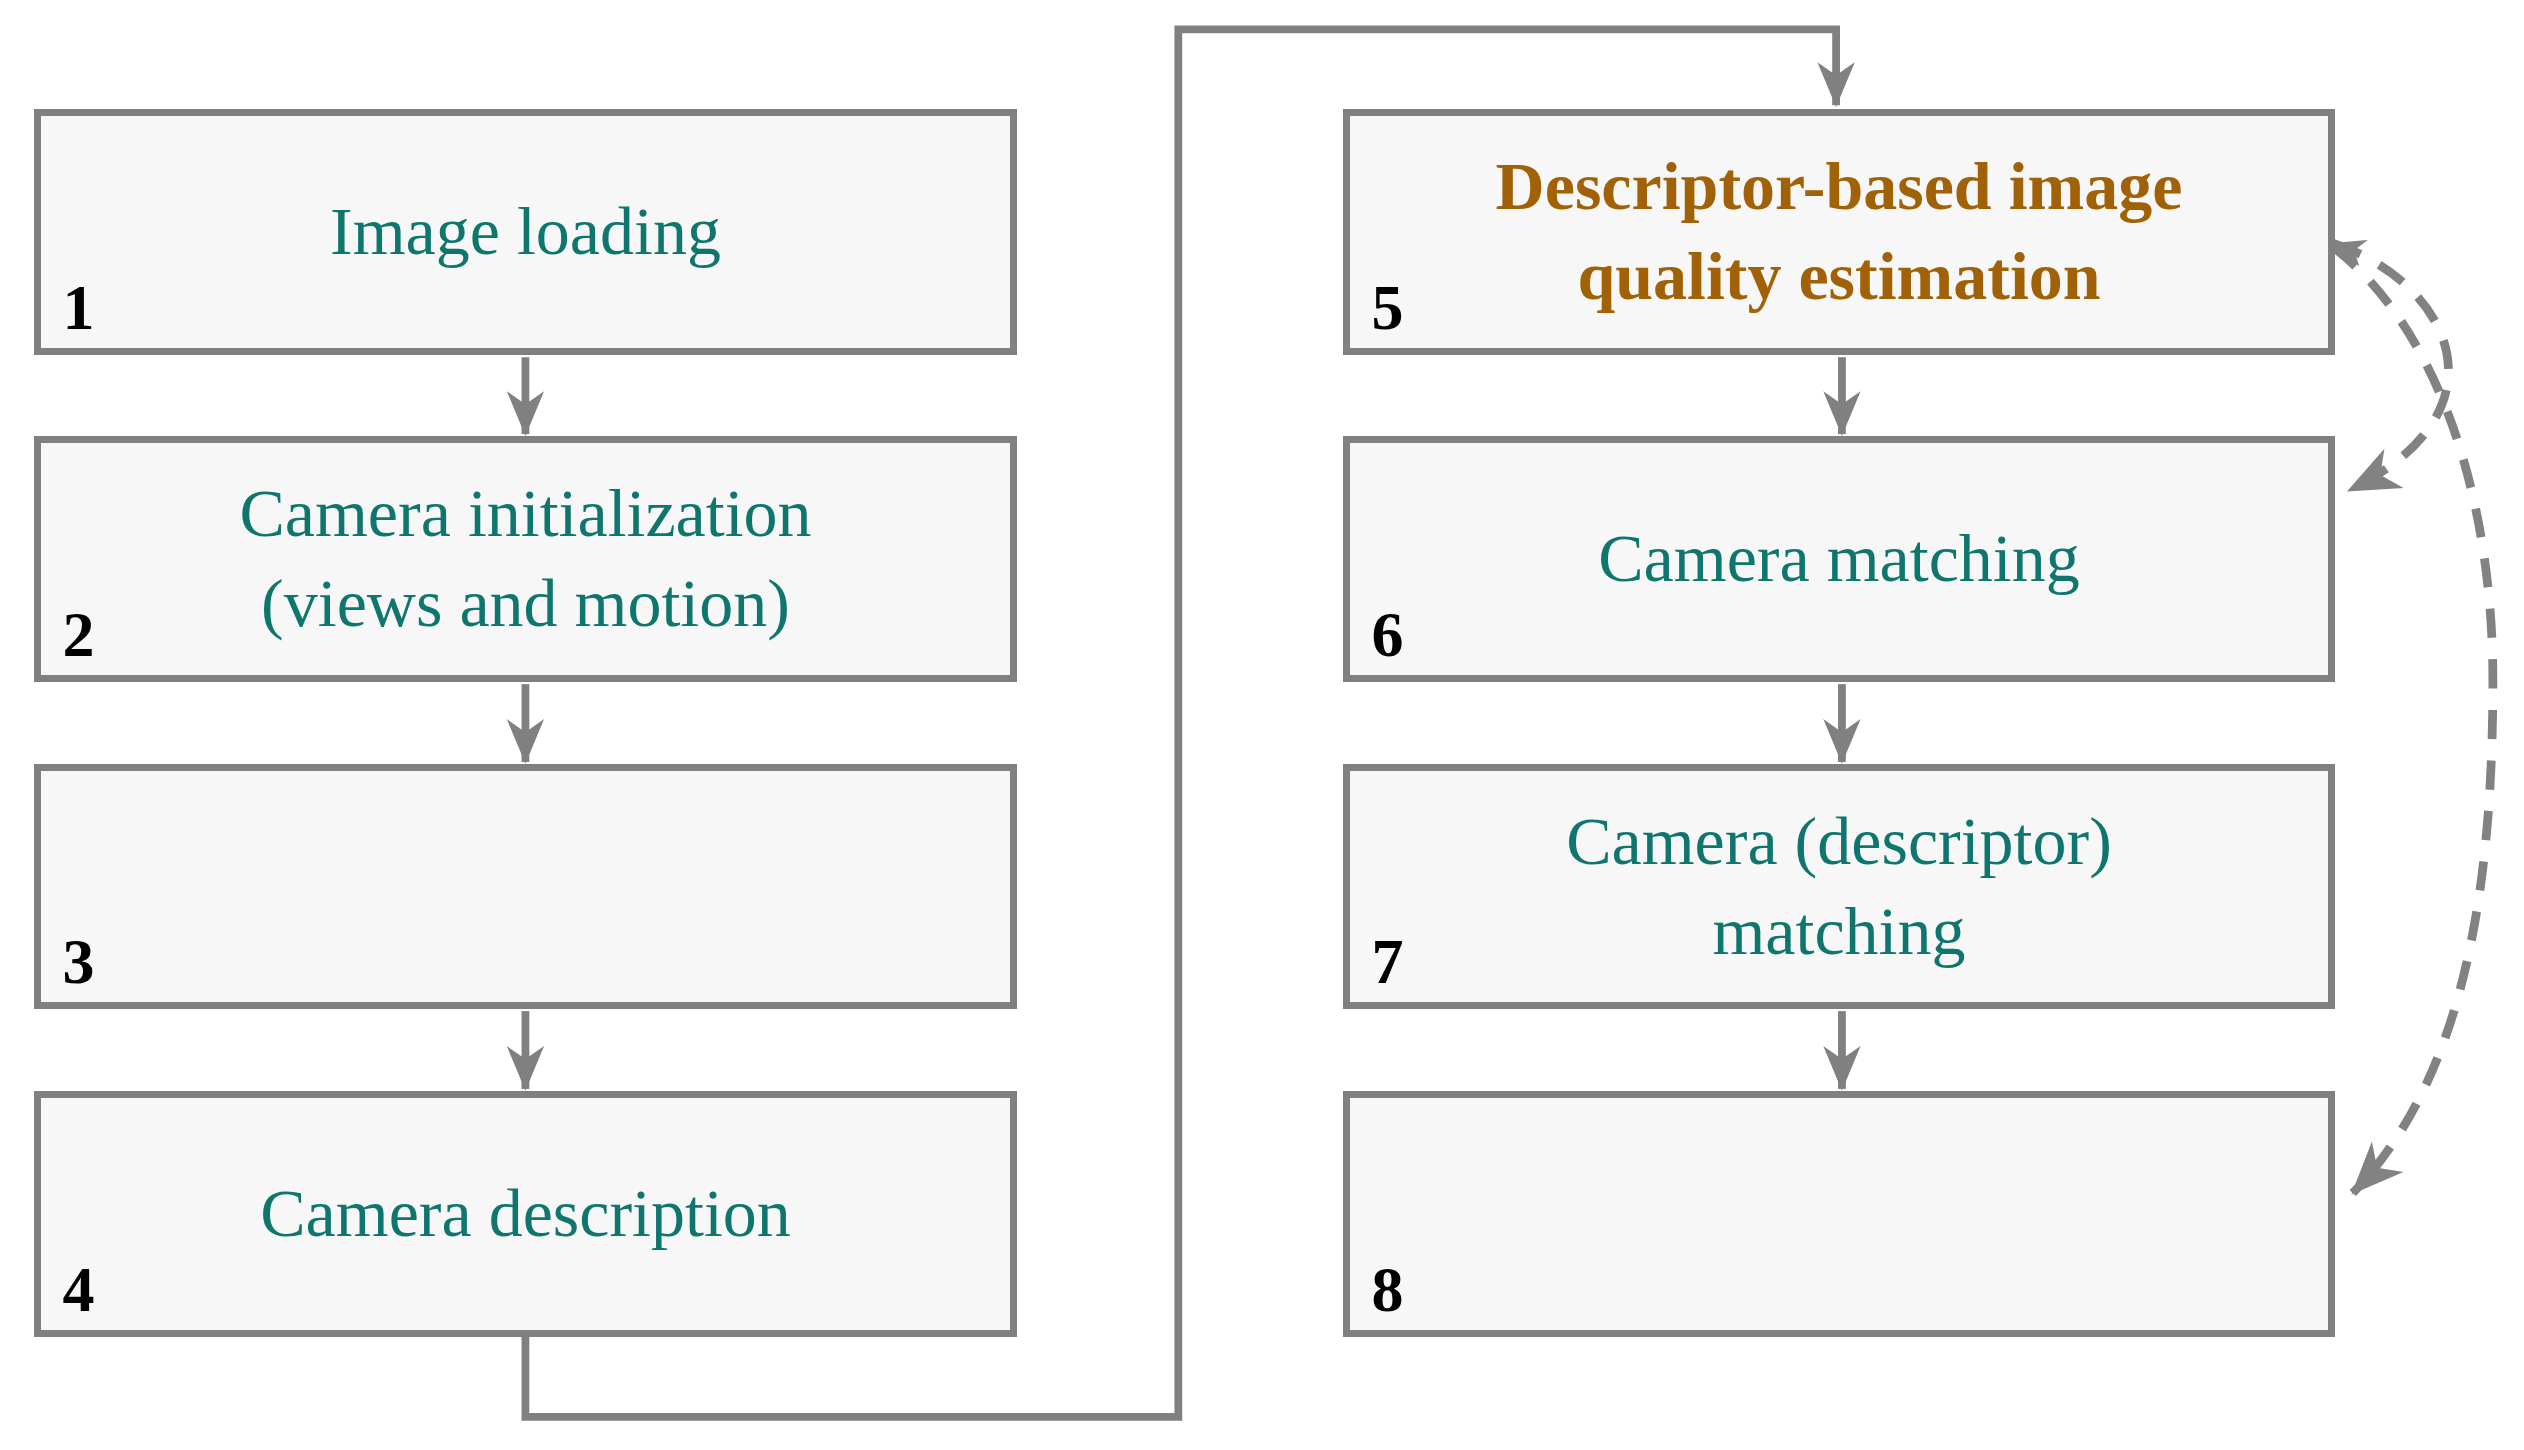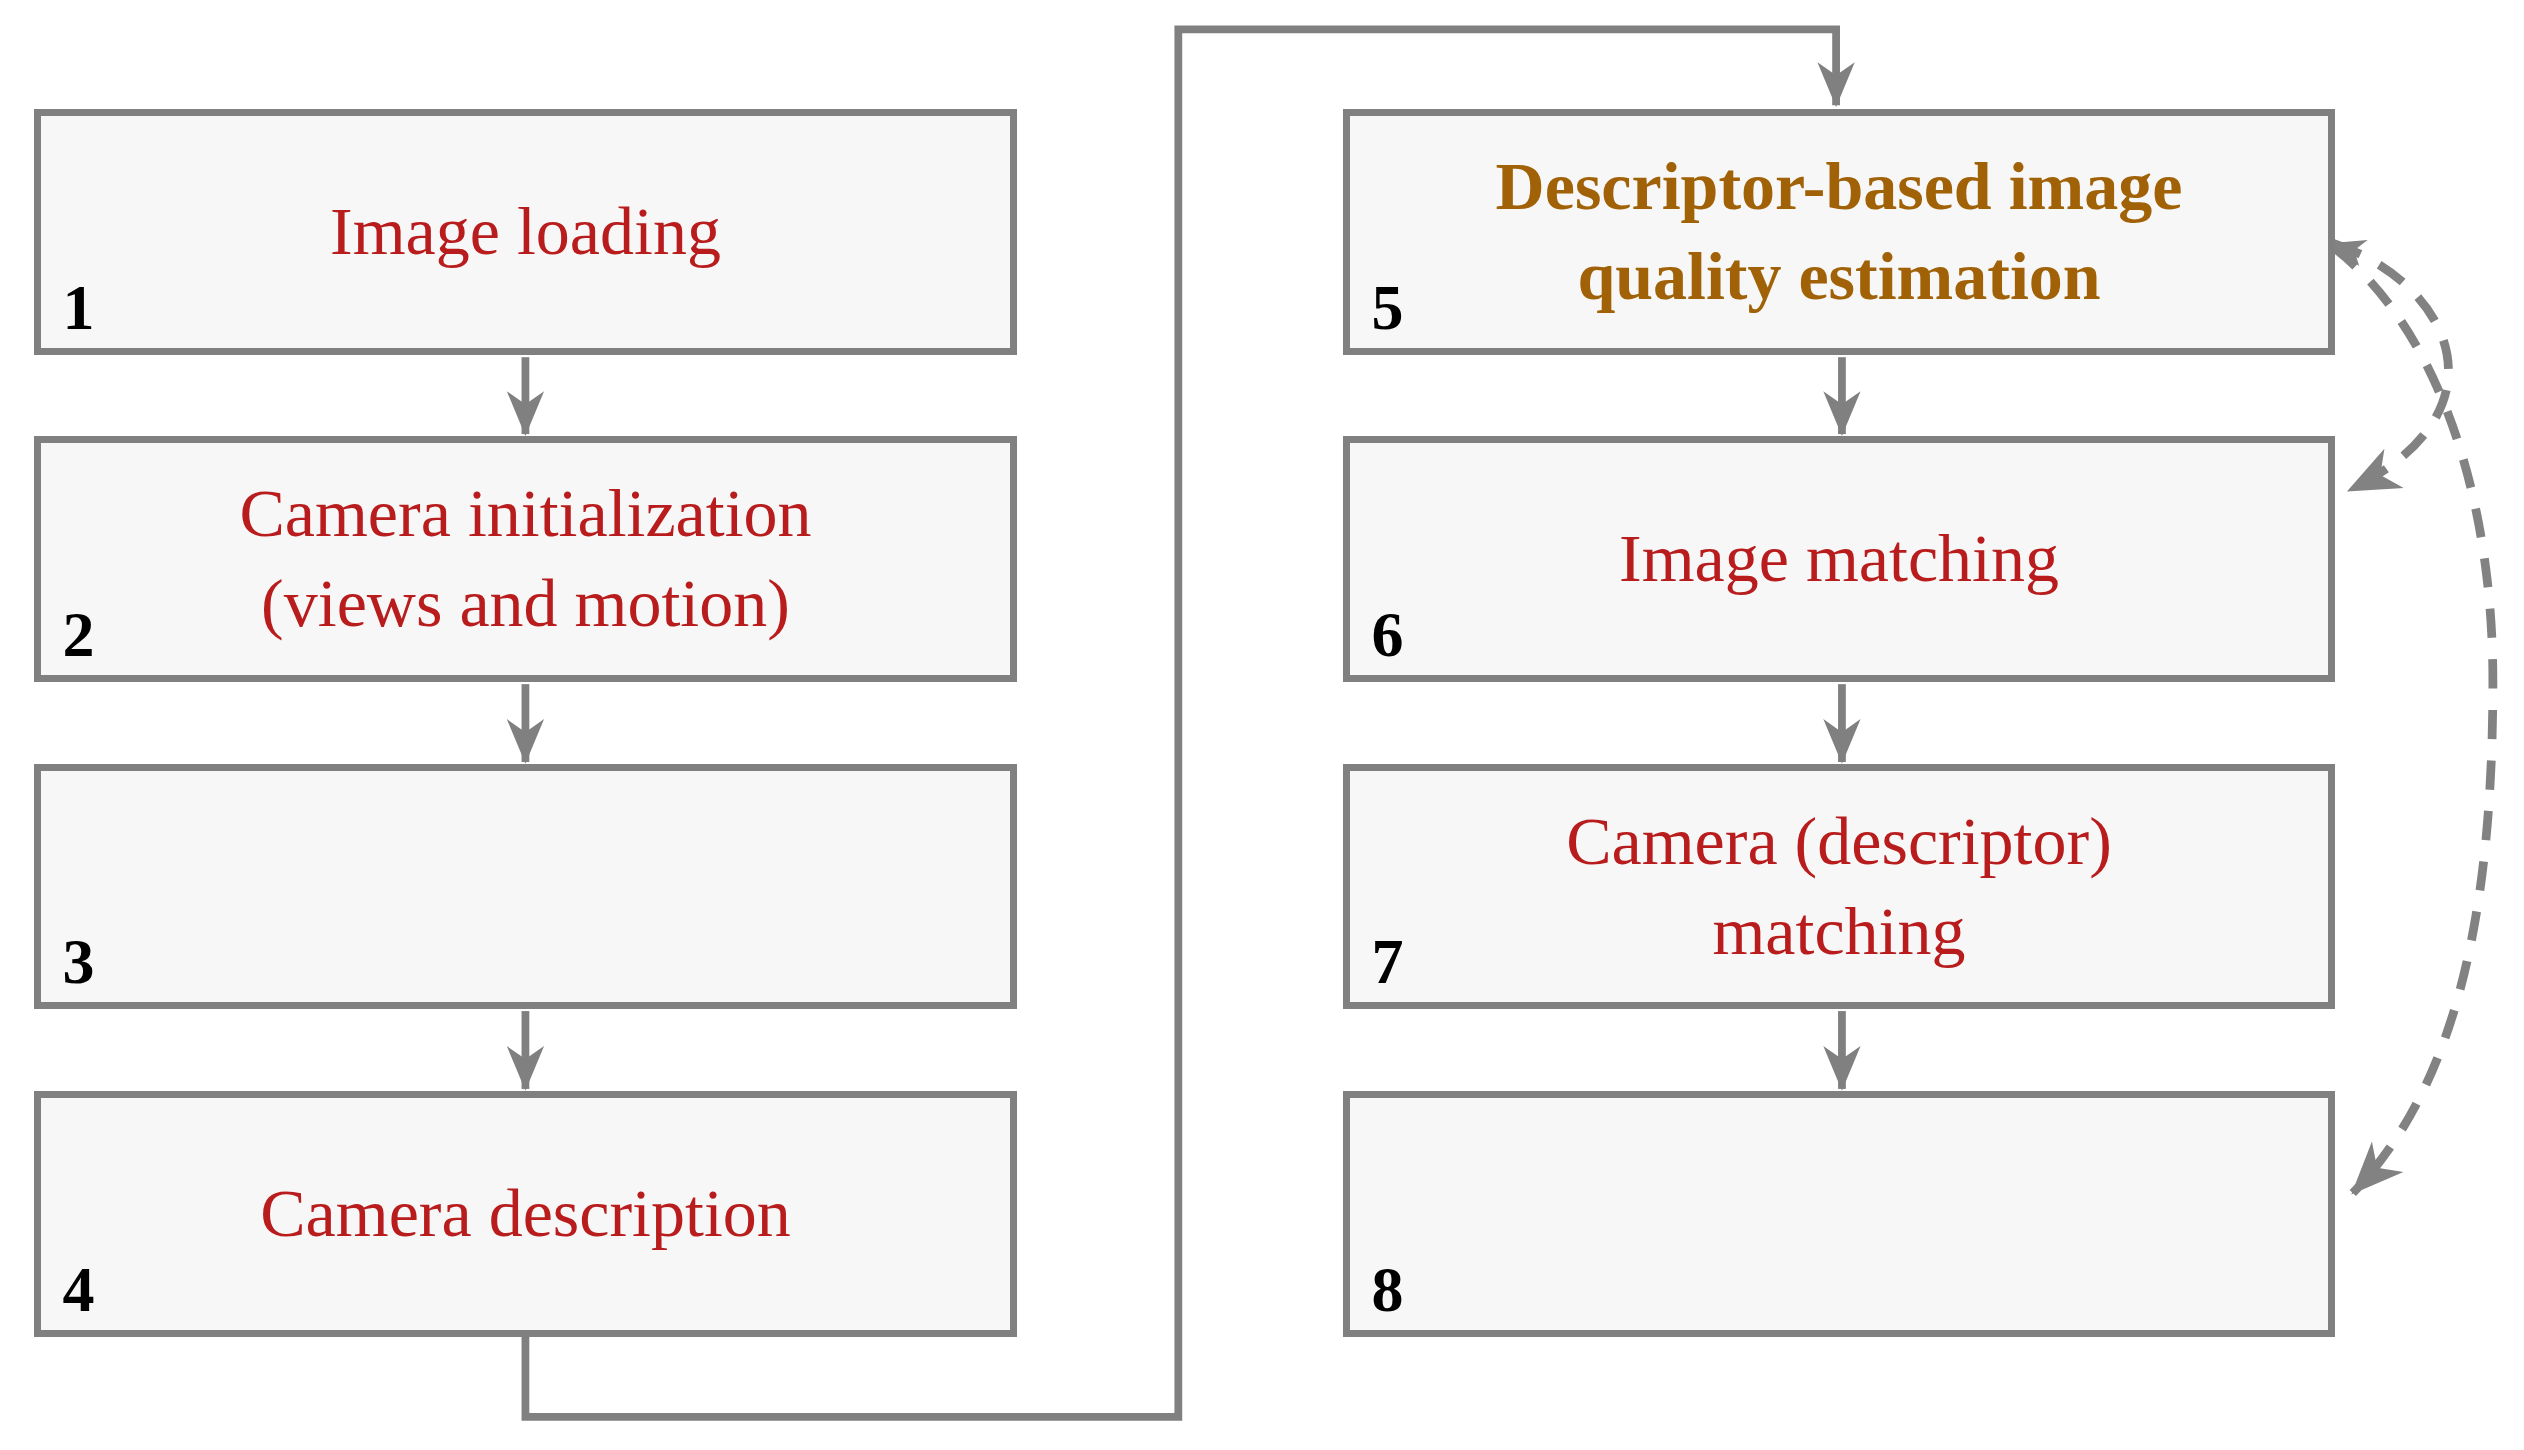--- a/index.html
+++ b/index.html
@@ -16,21 +16,21 @@
     box-sizing:border-box;
     background:#f7f7f7;
     border:7.8px solid #808080;
     display:flex;align-items:center;justify-content:center;
     text-align:center;
   }
   .box .label{
     white-space:pre-line;
     font-size:68px;
     line-height:1.32;
-    color:#b91c1c;
+    color:#0f766e;
     padding:0 29px;
   }
   .box .label.hl{
     color:#a16207;
     font-weight:bold;
   }
   .box .num{
     position:absolute;
     left:21.4px;bottom:7.8px;
     font-size:64px;font-weight:bold;
@@ -98,21 +98,21 @@
   </div>
 
   <div class="box col-right row-1">
     <span class="num">5</span>
     <div class="label hl">Descriptor-based image
 quality estimation</div>
   </div>
 
   <div class="box col-right row-2">
     <span class="num">6</span>
-    <div class="label">Image matching</div>
+    <div class="label">Camera matching</div>
   </div>
 
   <div class="box col-right row-3">
     <span class="num">7</span>
     <div class="label">Camera (descriptor)
 matching</div>
   </div>
 
   <div class="box col-right row-4">
     <span class="num">8</span>

